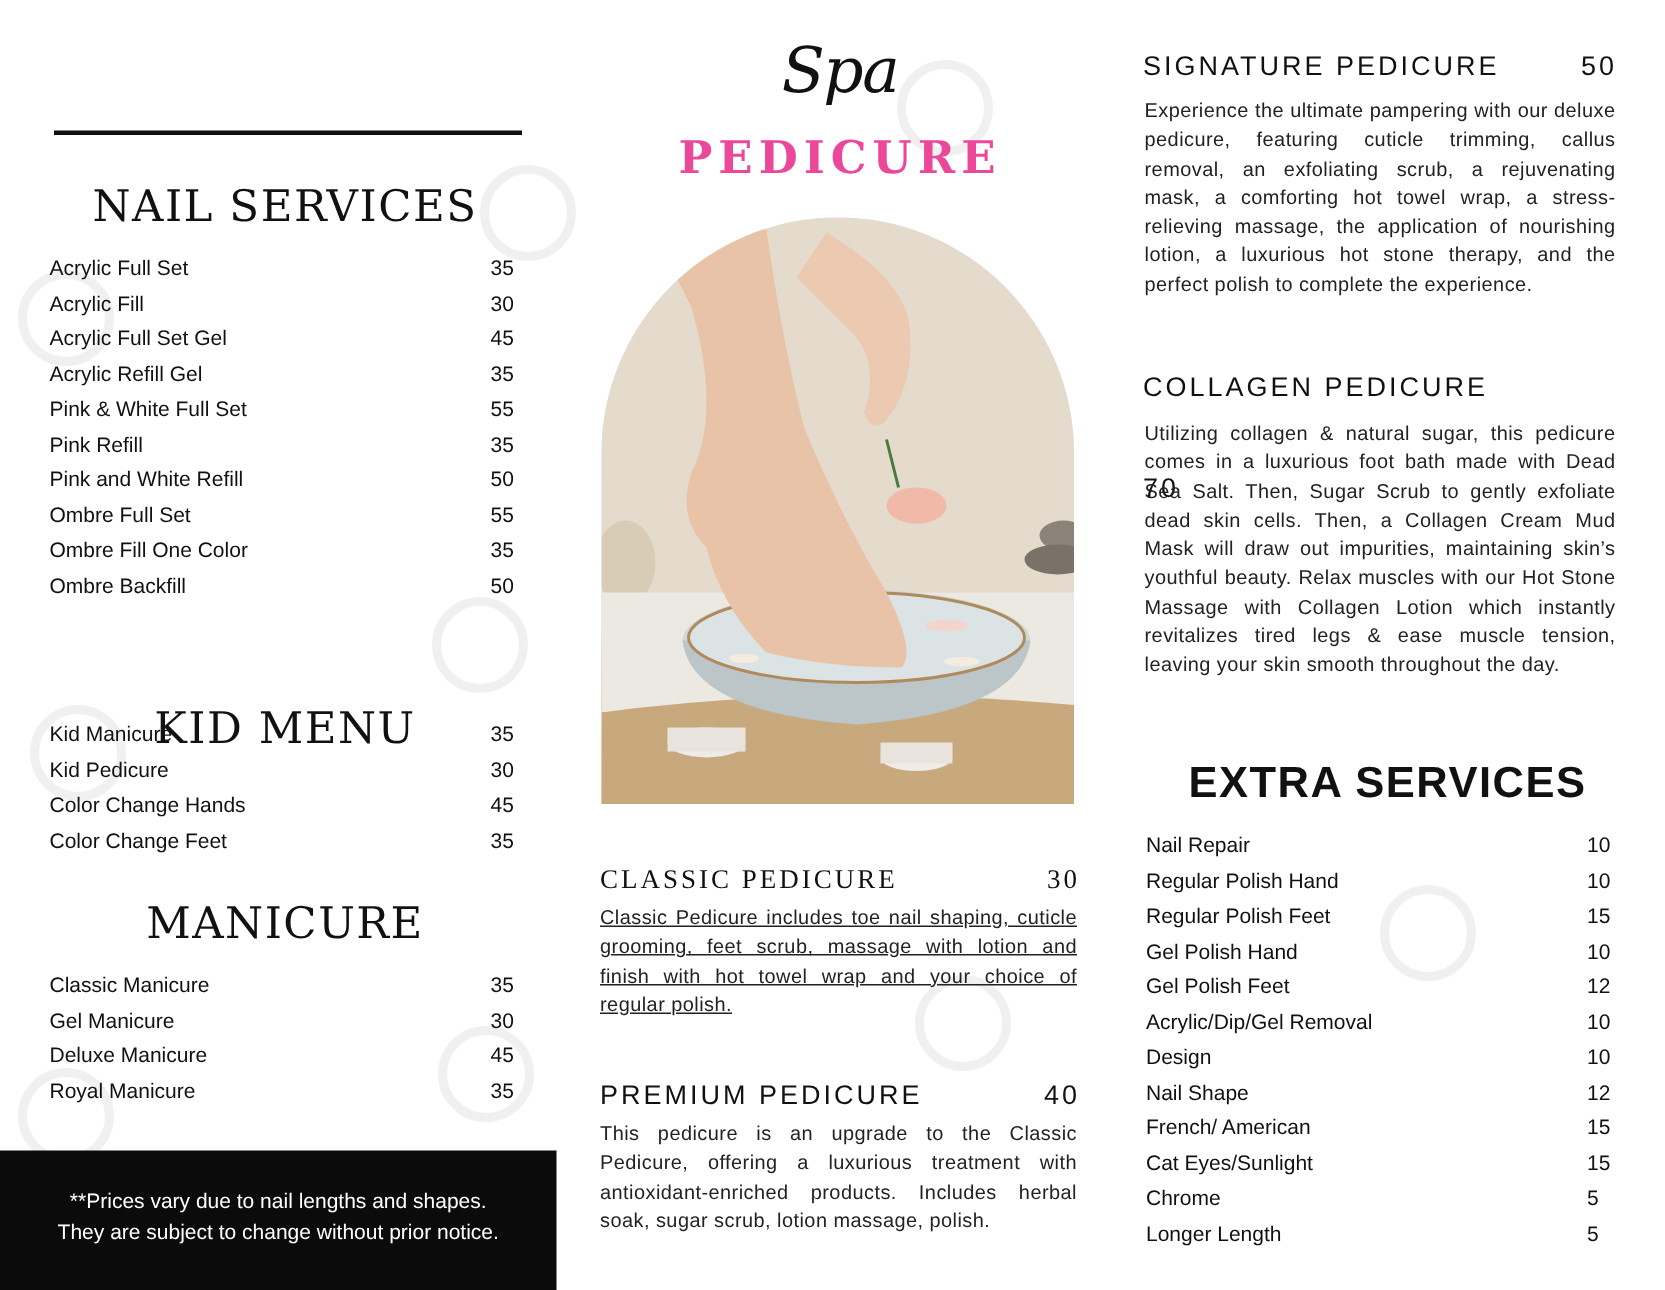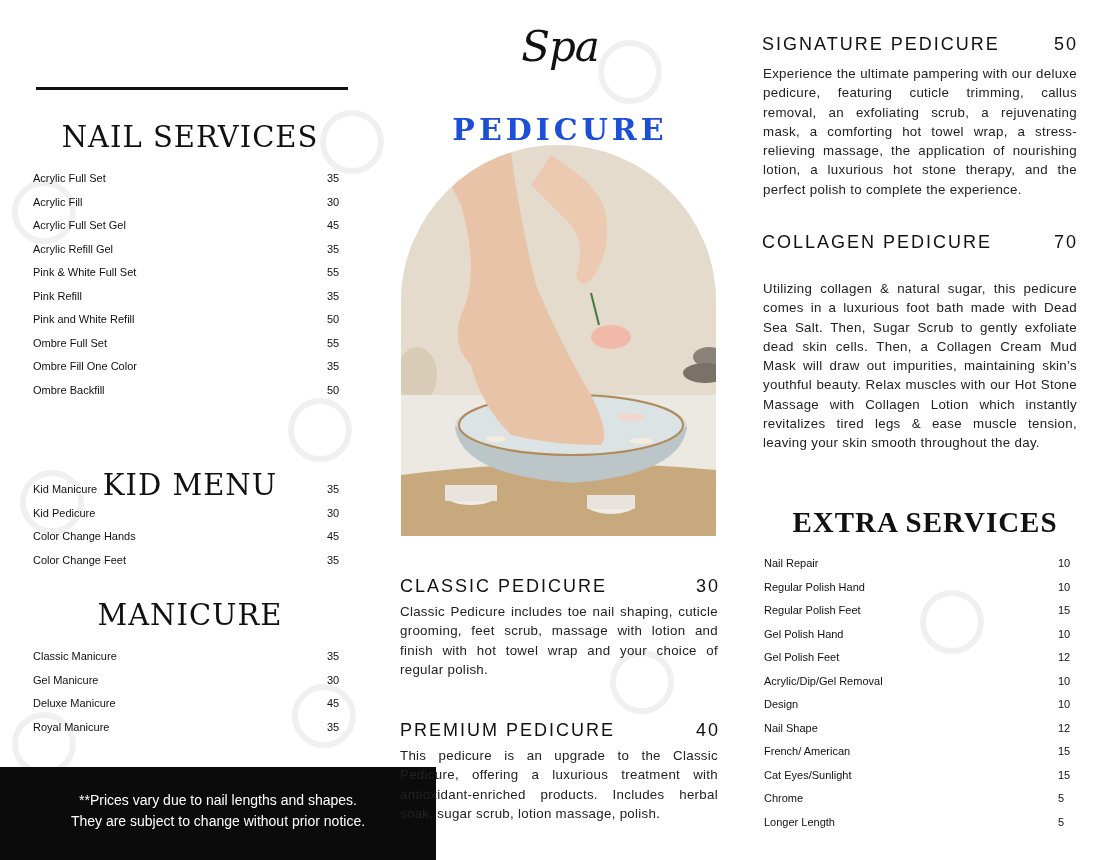--- a/index.html
+++ b/index.html
@@ -21,60 +21,60 @@
   .section-heading {
     position: absolute; left: 0; width: 380px; text-align: center;
     font-family: "DejaVu Serif", "Liberation Serif", serif;
     font-size: 29px; letter-spacing: 1px; font-weight: normal; color: #111;
   }
 
   .price-list { position: absolute; left: 33px; width: 314px; list-style: none; }
   .price-row {
     display: flex; justify-content: space-between;
     height: 23.5px; line-height: 23.5px;
-    font-size: 11px; color: #111;
+    font-size: 14px; color: #111;
   }
   .price-row .amt { width: 20px; text-align: left; }
 
   .notice-box {
-    position: absolute; left: 0; top: 767px; width: 436px; height: 93px;
+    position: absolute; left: 0; top: 767px; width: 371px; height: 93px;
     background: #0b0b0b; color: #ffffff;
     display: flex; flex-direction: column; align-items: center; justify-content: flex-start;
     padding-top: 23px; font-size: 14px; line-height: 21px; text-align: center;
   }
 
   .script-title {
     position: absolute; left: 0; width: 360px; top: 22px; text-align: center;
     font-family: "DejaVu Serif", "Liberation Serif", serif;
     font-style: italic; font-size: 42px; color: #111; letter-spacing: -1px;
   }
   .sub-title {
     position: absolute; left: 0; width: 360px; top: 88px; text-align: center;
     font-family: "DejaVu Serif", "Liberation Serif", serif;
-    font-size: 30px; letter-spacing: 4px; color: #1d4ed8; margin-top: 24px;
+    font-size: 30px; letter-spacing: 4px; color: #ec4899;
   }
 
   .arch {
     position: absolute; left: 21px; top: 145px; width: 315px; height: 391px;
     border-radius: 158px 158px 0 0; overflow: hidden;
     background: linear-gradient(180deg, #e6ddd0 0%, #ddd2c2 55%, #d9d6d2 68%, #c9b08e 82%, #bfa27a 100%);
   }
 
   .svc-head {
     position: absolute; display: flex; justify-content: space-between; align-items: baseline;
     font-size: 18px; letter-spacing: 2px; color: #111; gap: 46px;
   }
   .svc-desc {
     position: absolute; font-size: 13.3px; line-height: 19.3px; color: #222;
     text-align: justify; letter-spacing: 0.3px;
   }
 
   .extra-heading {
     position: absolute; left: 0; width: 370px; text-align: center; top: 506px;
-    font-family: Liberation Serif, serif;
+    font-family: Liberation Sans, sans-serif;
     font-size: 29px; letter-spacing: 1px; color: #111;
   }
   .extra-list { position: absolute; left: 24px; top: 552px; width: 312px; list-style: none; }
   .extra-list .price-row .amt { width: 18px; margin-left: 28px; }
 
   .wm { position: absolute; width: 64px; height: 64px; border-radius: 50%;
         border: 6px solid rgba(0,0,0,0.06); pointer-events: none; }
 </style>
 </head>
 <body>
@@ -216,41 +216,41 @@
       <line x1="190" y1="148" x2="198" y2="180" stroke="#4a7a3c" stroke-width="2"></line>
       <ellipse cx="210" cy="192" rx="20" ry="12" fill="#f0b9a8"></ellipse>
 
       <ellipse cx="70" cy="350" rx="26" ry="10" fill="#efece6"></ellipse>
       <rect x="44" y="340" width="52" height="16" fill="#e8e4dd"></rect>
       <ellipse cx="210" cy="360" rx="24" ry="9" fill="#efece6"></ellipse>
       <rect x="186" y="350" width="48" height="14" fill="#e8e4dd"></rect>
     </svg>
   </div>
 
-  <div class="svc-head" style="left:20px; top:576px; width:320px;">
+  <div class="svc-head" style="left:20px; top:576px; width:320px;font-family:Liberation Serif, serif;">
     <span>CLASSIC PEDICURE</span>
     <span>30</span>
   </div>
-  <p class="svc-desc" style="left:20px; top:602px; width:318px;">Classic Pedicure includes toe nail shaping, cuticle grooming, feet scrub, massage with lotion and finish with hot towel wrap and your choice of regular polish.</p>
+  <p class="svc-desc" style="left:20px; top:602px; width:318px;text-decoration:underline;">Classic Pedicure includes toe nail shaping, cuticle grooming, feet scrub, massage with lotion and finish with hot towel wrap and your choice of regular polish.</p>
 
   <div class="svc-head" style="left:20px; top:720px; width:320px;">
     <span>PREMIUM PEDICURE</span>
     <span>40</span>
   </div>
   <p class="svc-desc" style="left:20px; top:746px; width:318px;">This pedicure is an upgrade to the Classic Pedicure, offering a luxurious treatment with antioxidant-enriched products. Includes herbal soak, sugar scrub, lotion massage, polish.</p>
 </section>
 
 <section class="col col-right">
   <div class="svc-head" style="left:22px; top:34px; width:316px;">
     <span>SIGNATURE PEDICURE</span>
     <span>50</span>
   </div>
   <p class="svc-desc" style="left:23px; top:64px; width:314px;">Experience the ultimate pampering with our deluxe pedicure, featuring cuticle trimming, callus removal, an exfoliating scrub, a rejuvenating mask, a comforting hot towel wrap, a stress-relieving massage, the application of nourishing lotion, a luxurious hot stone therapy, and the perfect polish to complete the experience.</p>
 
-  <div class="svc-head" style="left:22px; top:232px; width:316px;">
+  <div class="svc-head" style="left:22px; top:248px; width:316px;flex-direction:column;">
     <span>COLLAGEN PEDICURE</span>
     <span>70</span>
   </div>
   <p class="svc-desc" style="left:23px; top:279px; width:314px;">Utilizing collagen &amp; natural sugar, this pedicure comes in a luxurious foot bath made with Dead Sea Salt. Then, Sugar Scrub to gently exfoliate dead skin cells. Then, a Collagen Cream Mud Mask will draw out impurities, maintaining skin’s youthful beauty. Relax muscles with our Hot Stone Massage with Collagen Lotion which instantly revitalizes tired legs &amp; ease muscle tension, leaving your skin smooth throughout the day.</p>
 
   <h2 class="extra-heading">EXTRA SERVICES</h2>
   <ul class="price-list extra-list">
     <li class="price-row">
         <span>Nail Repair</span>
         <span class="amt">10</span>

